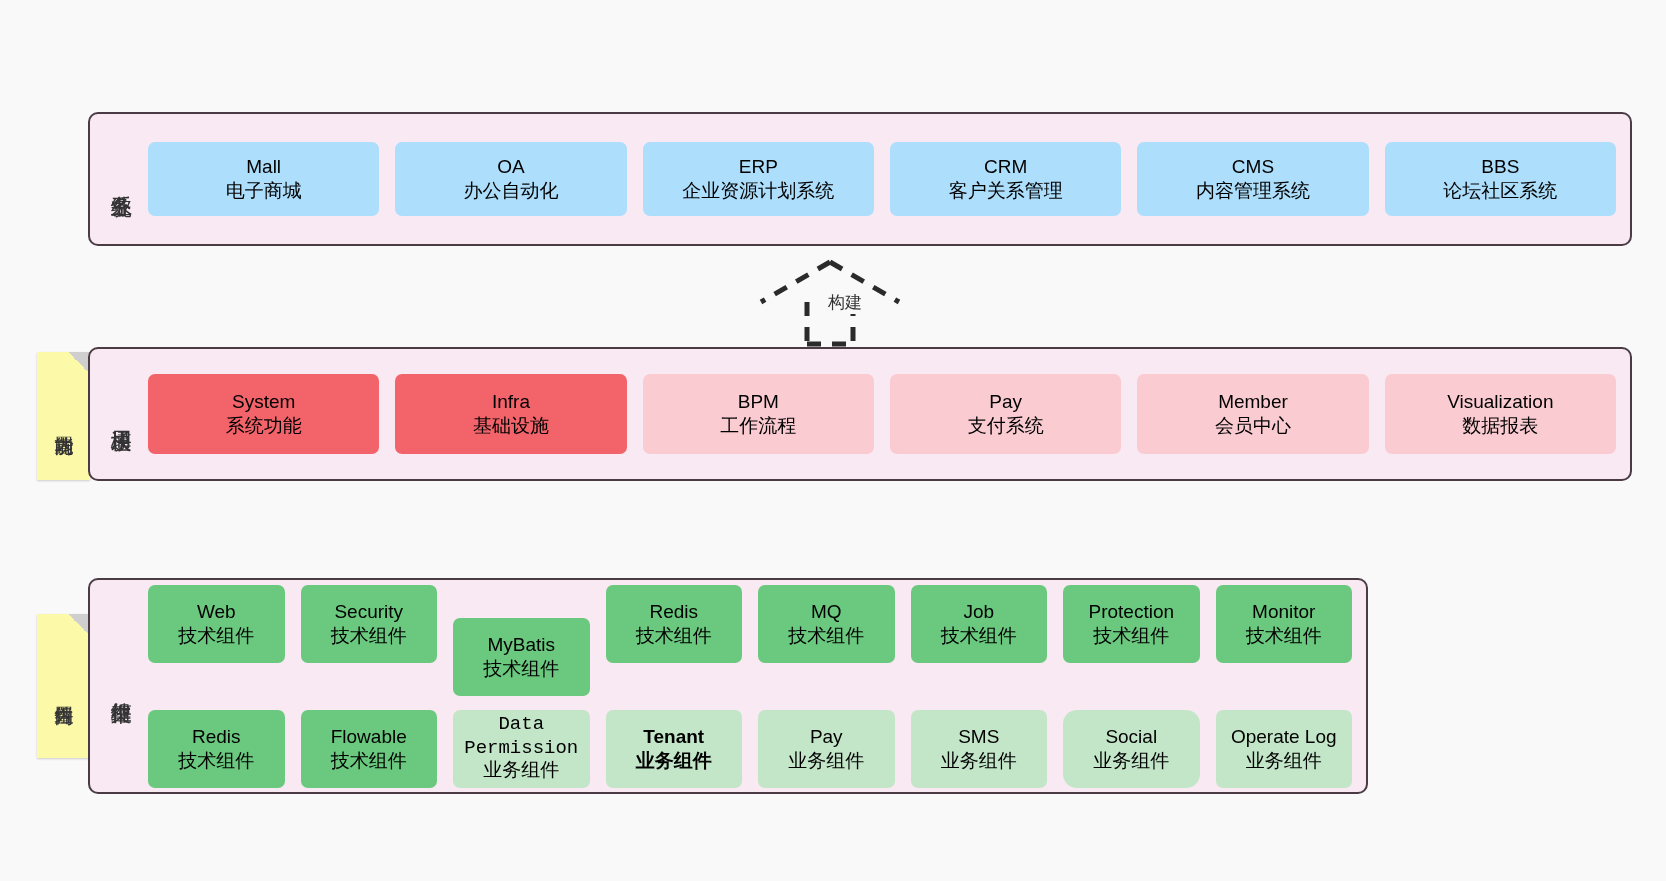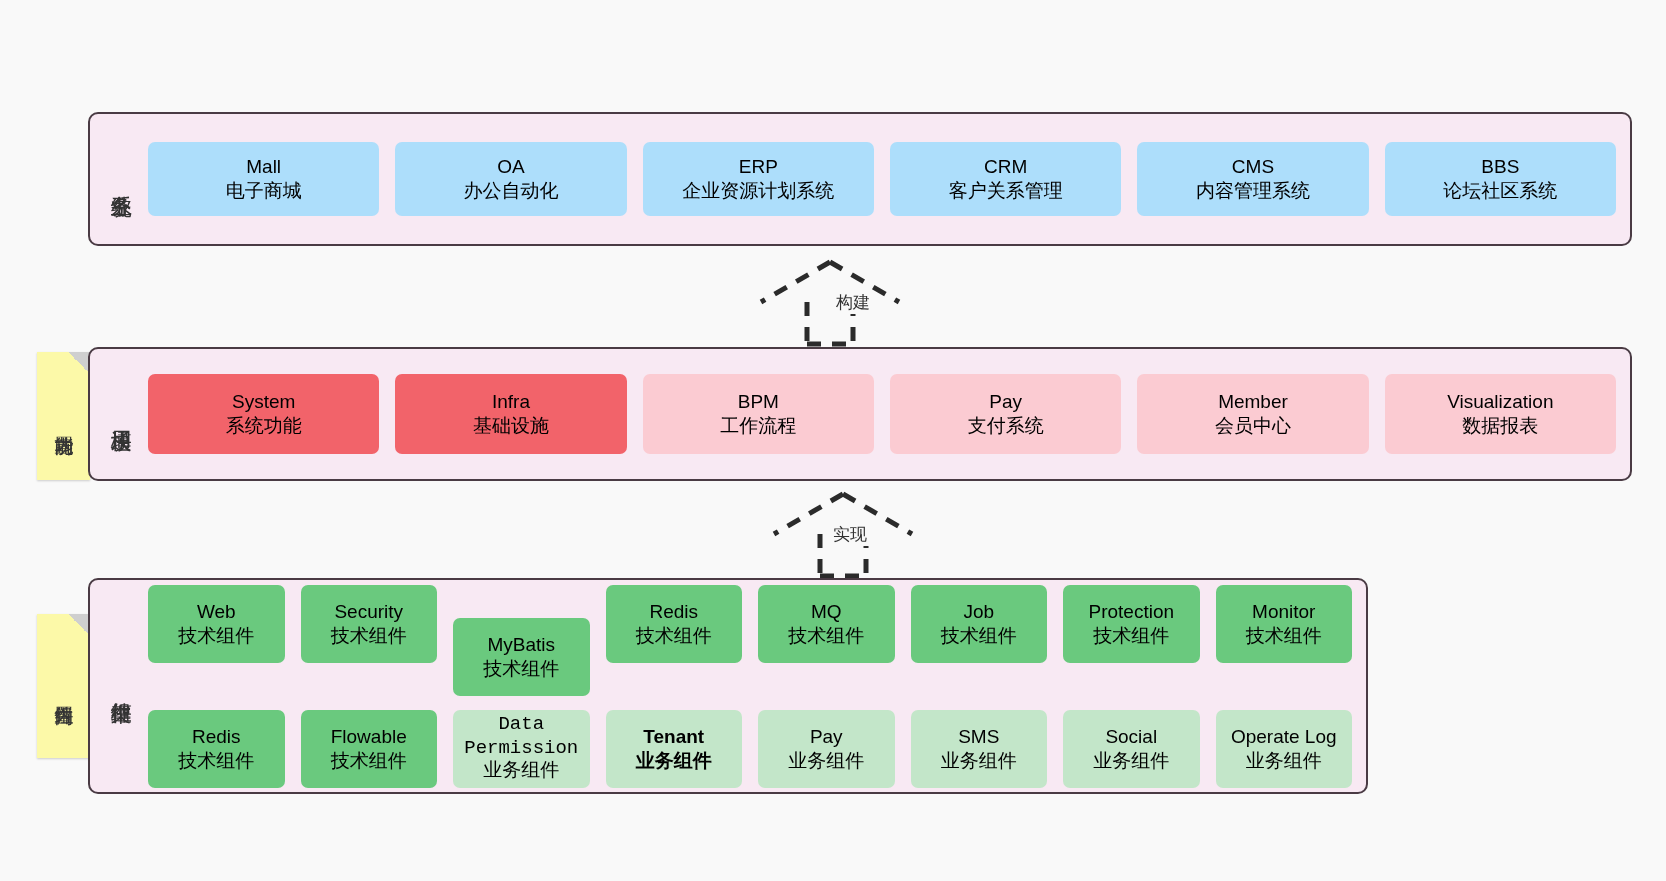--- a/index.html
+++ b/index.html
@@ -117,21 +117,21 @@
   .arrow svg{display:block;overflow:visible;}
   .arrow-label{
     position:absolute;
     font-size:17px;
     color:#333;
     background:#f9f9f9;
     padding:0 3px;
     white-space:nowrap;
   }
   #arrow-build{left:755px;top:258px;width:150px;height:88px;}
-  #arrow-build .arrow-label{left:78px;top:33px;}
+  #arrow-build .arrow-label{left:70px;top:33px;}
   #arrow-impl{left:768px;top:490px;width:150px;height:88px;}
   #arrow-impl .arrow-label{left:62px;top:33px;}
 </style>
 </head>
 <body>
 
 <div class="canvas">
 
   <div class="layer" id="layer-business">
     <div class="layer-title">业务系统</div>
@@ -202,27 +202,20 @@
           <span class="t2">会员中心</span>
         </div>
         <div class="cell" style="background:#fbcbd2;">
           <span class="t1">Visualization</span>
           <span class="t2">数据报表</span>
         </div>
       </div>
     </div>
   </div>
 
-  <div class="arrow" id="arrow-impl">
-    <svg width="150" height="88" viewBox="0 0 150 88">
-      <path d="M75 4 L6 44 M75 4 L144 44" fill="none" stroke="#2b2b2b" stroke-width="5" stroke-dasharray="14,11"></path>
-      <path d="M52 44 L52 88 M98 44 L98 88 M52 86 L98 86" fill="none" stroke="#2b2b2b" stroke-width="5" stroke-dasharray="14,11"></path>
-    </svg>
-    <span class="arrow-label">实现</span>
-  </div>
 
   <div class="sticky" id="sticky-framework">
     <span class="sticky-label">内置组件</span>
     <span class="fold"></span>
   </div>
   <div class="layer" id="layer-framework">
     <div class="layer-title">框架组件</div>
     <div class="layer-body">
 
       <div class="row">
@@ -279,21 +272,21 @@
           <span class="t2">业务组件</span>
         </div>
         <div class="cell" style="background:#c3e6c9;">
           <span class="t1">Pay</span>
           <span class="t2">业务组件</span>
         </div>
         <div class="cell" style="background:#c3e6c9;">
           <span class="t1">SMS</span>
           <span class="t2">业务组件</span>
         </div>
-        <div class="cell" style="background:#c3e6c9;">
+        <div class="cell" style="background:#c3e6c9;border-radius:14px;">
           <span class="t1">Social</span>
           <span class="t2">业务组件</span>
         </div>
         <div class="cell" style="background:#c3e6c9;">
           <span class="t1">Operate Log</span>
           <span class="t2">业务组件</span>
         </div>
       </div>
 
     </div>

